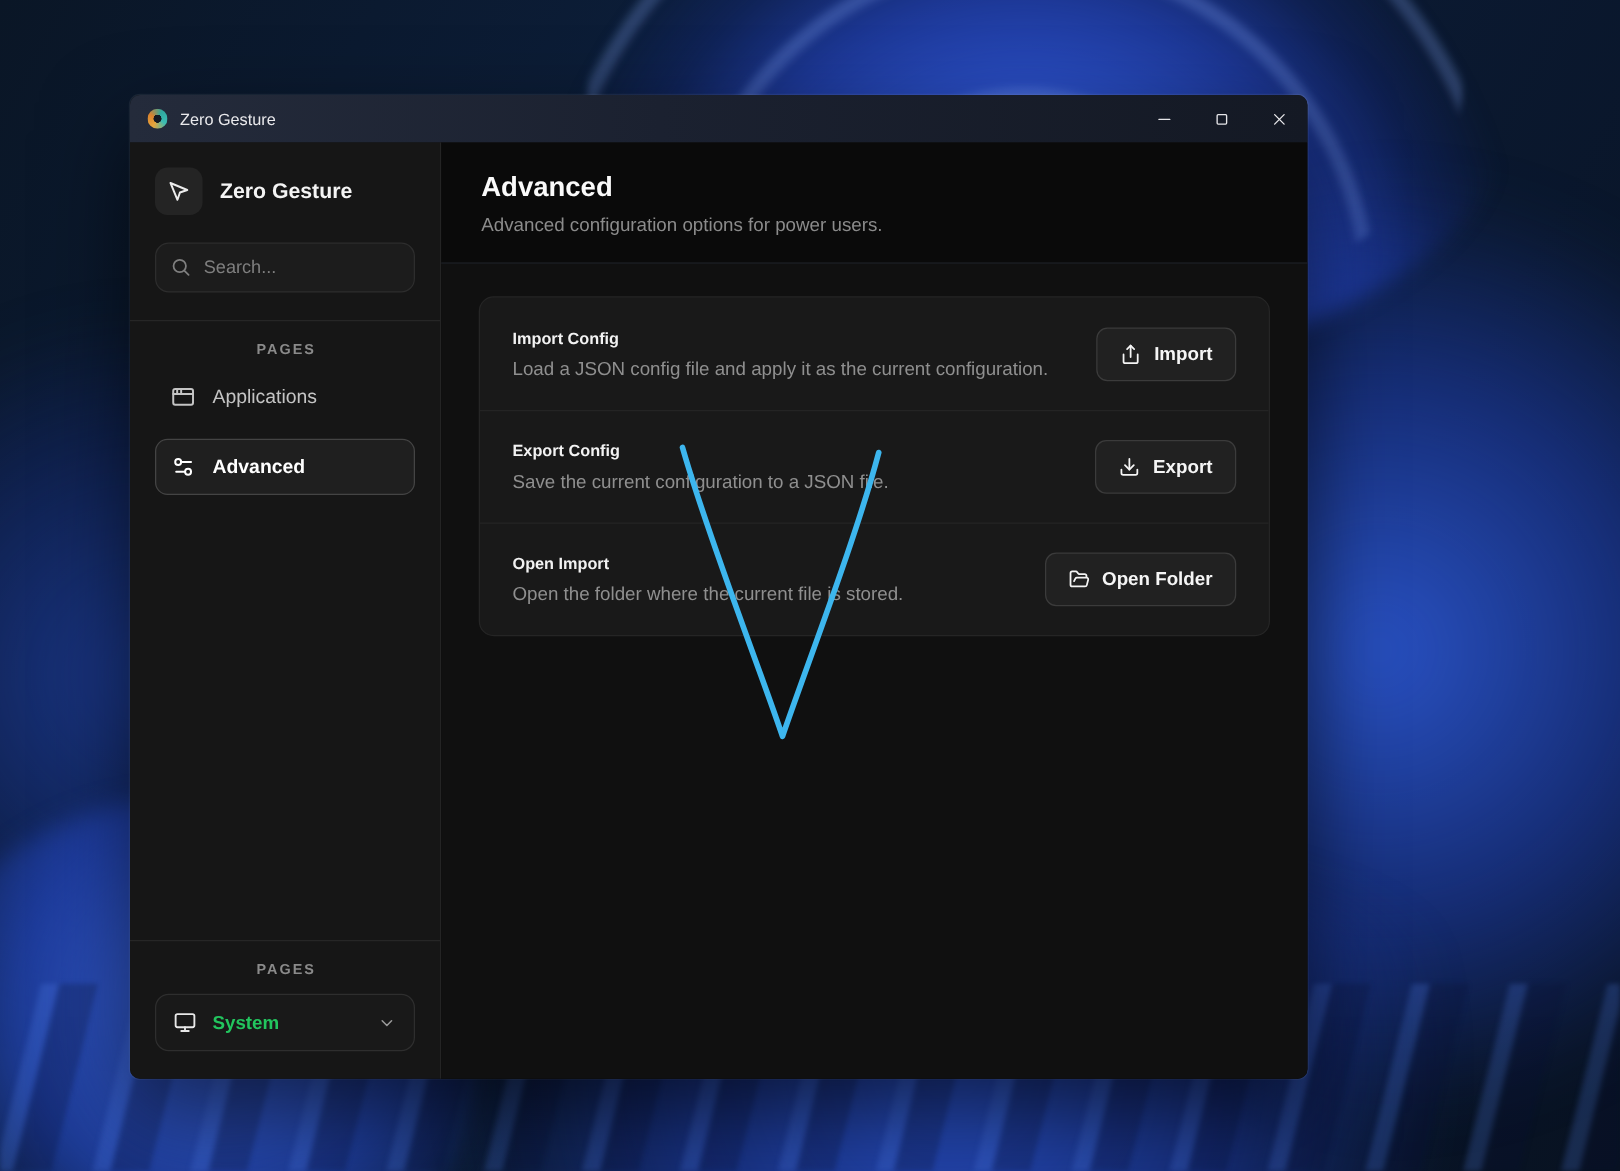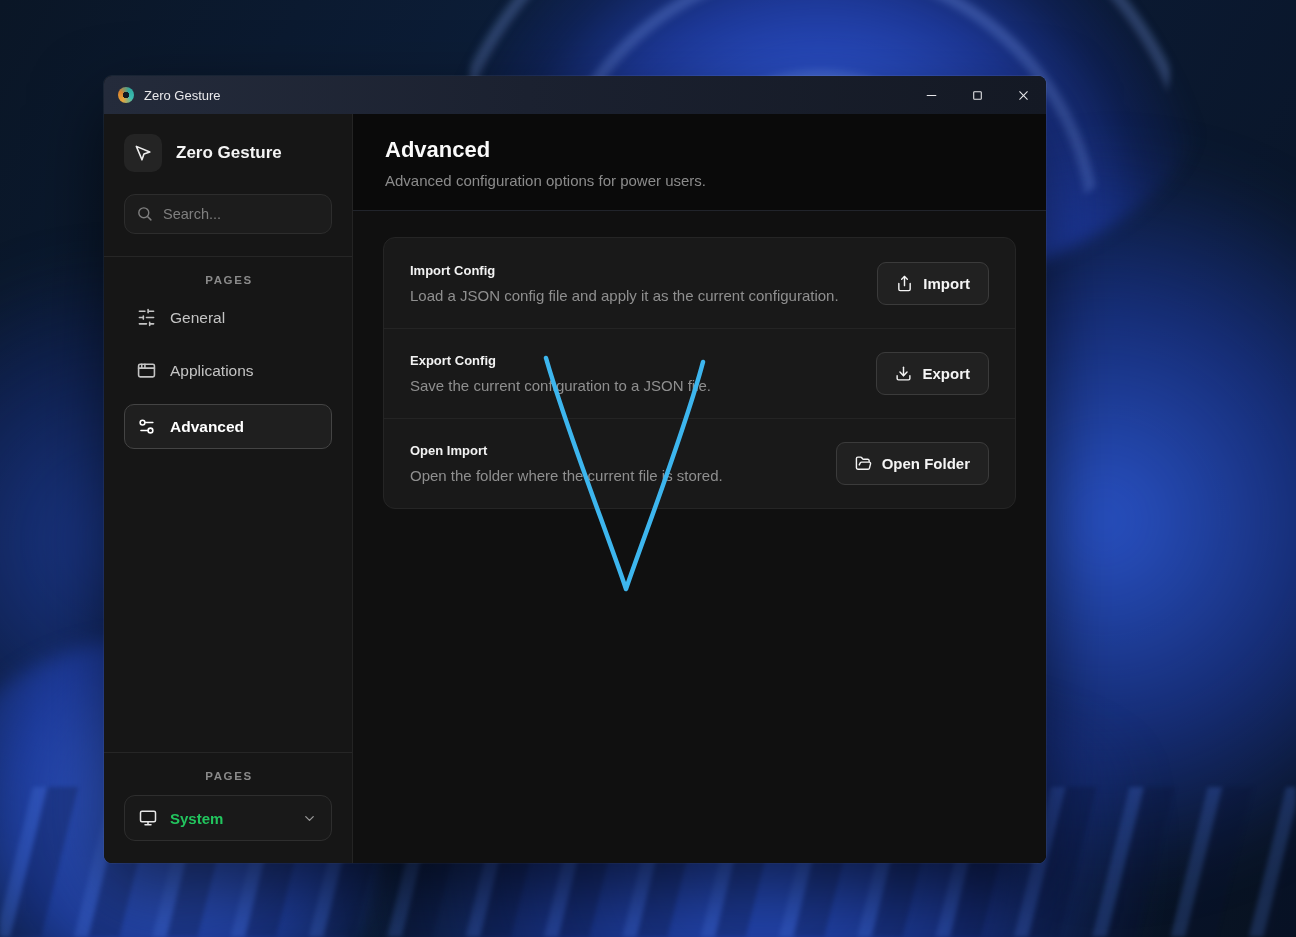--- a/index.html
+++ b/index.html
@@ -158,26 +158,20 @@
           </svg>
           <input class="search-input" type="text" placeholder="Search..." style="">
         </div>
 
         <div class="side-divider"></div>
         <div class="section-label">PAGES</div>
 
         <div class="nav">
           <div class="nav-item">
             <svg class="icon" viewBox="0 0 24 24">
-              <path d="M21 4h-7M10 4H3M21 12h-9M8 12H3M21 20h-5M12 20H3M14 2v4M8 10v4M16 18v4"></path>
-            </svg>
-            <span>General</span>
-          </div>
-          <div class="nav-item">
-            <svg class="icon" viewBox="0 0 24 24">
               <rect x="2" y="4" width="20" height="16" rx="2"></rect>
                 <path d="M2 9h20M6 4v5M10 4v5"></path>
             </svg>
             <span>Applications</span>
           </div>
           <div class="nav-item active">
             <svg class="icon" viewBox="0 0 24 24">
               <path d="M20 7h-9M14 17H5"></path>
                 <circle cx="17" cy="17" r="3"></circle>
                 <circle cx="7" cy="7" r="3"></circle>

